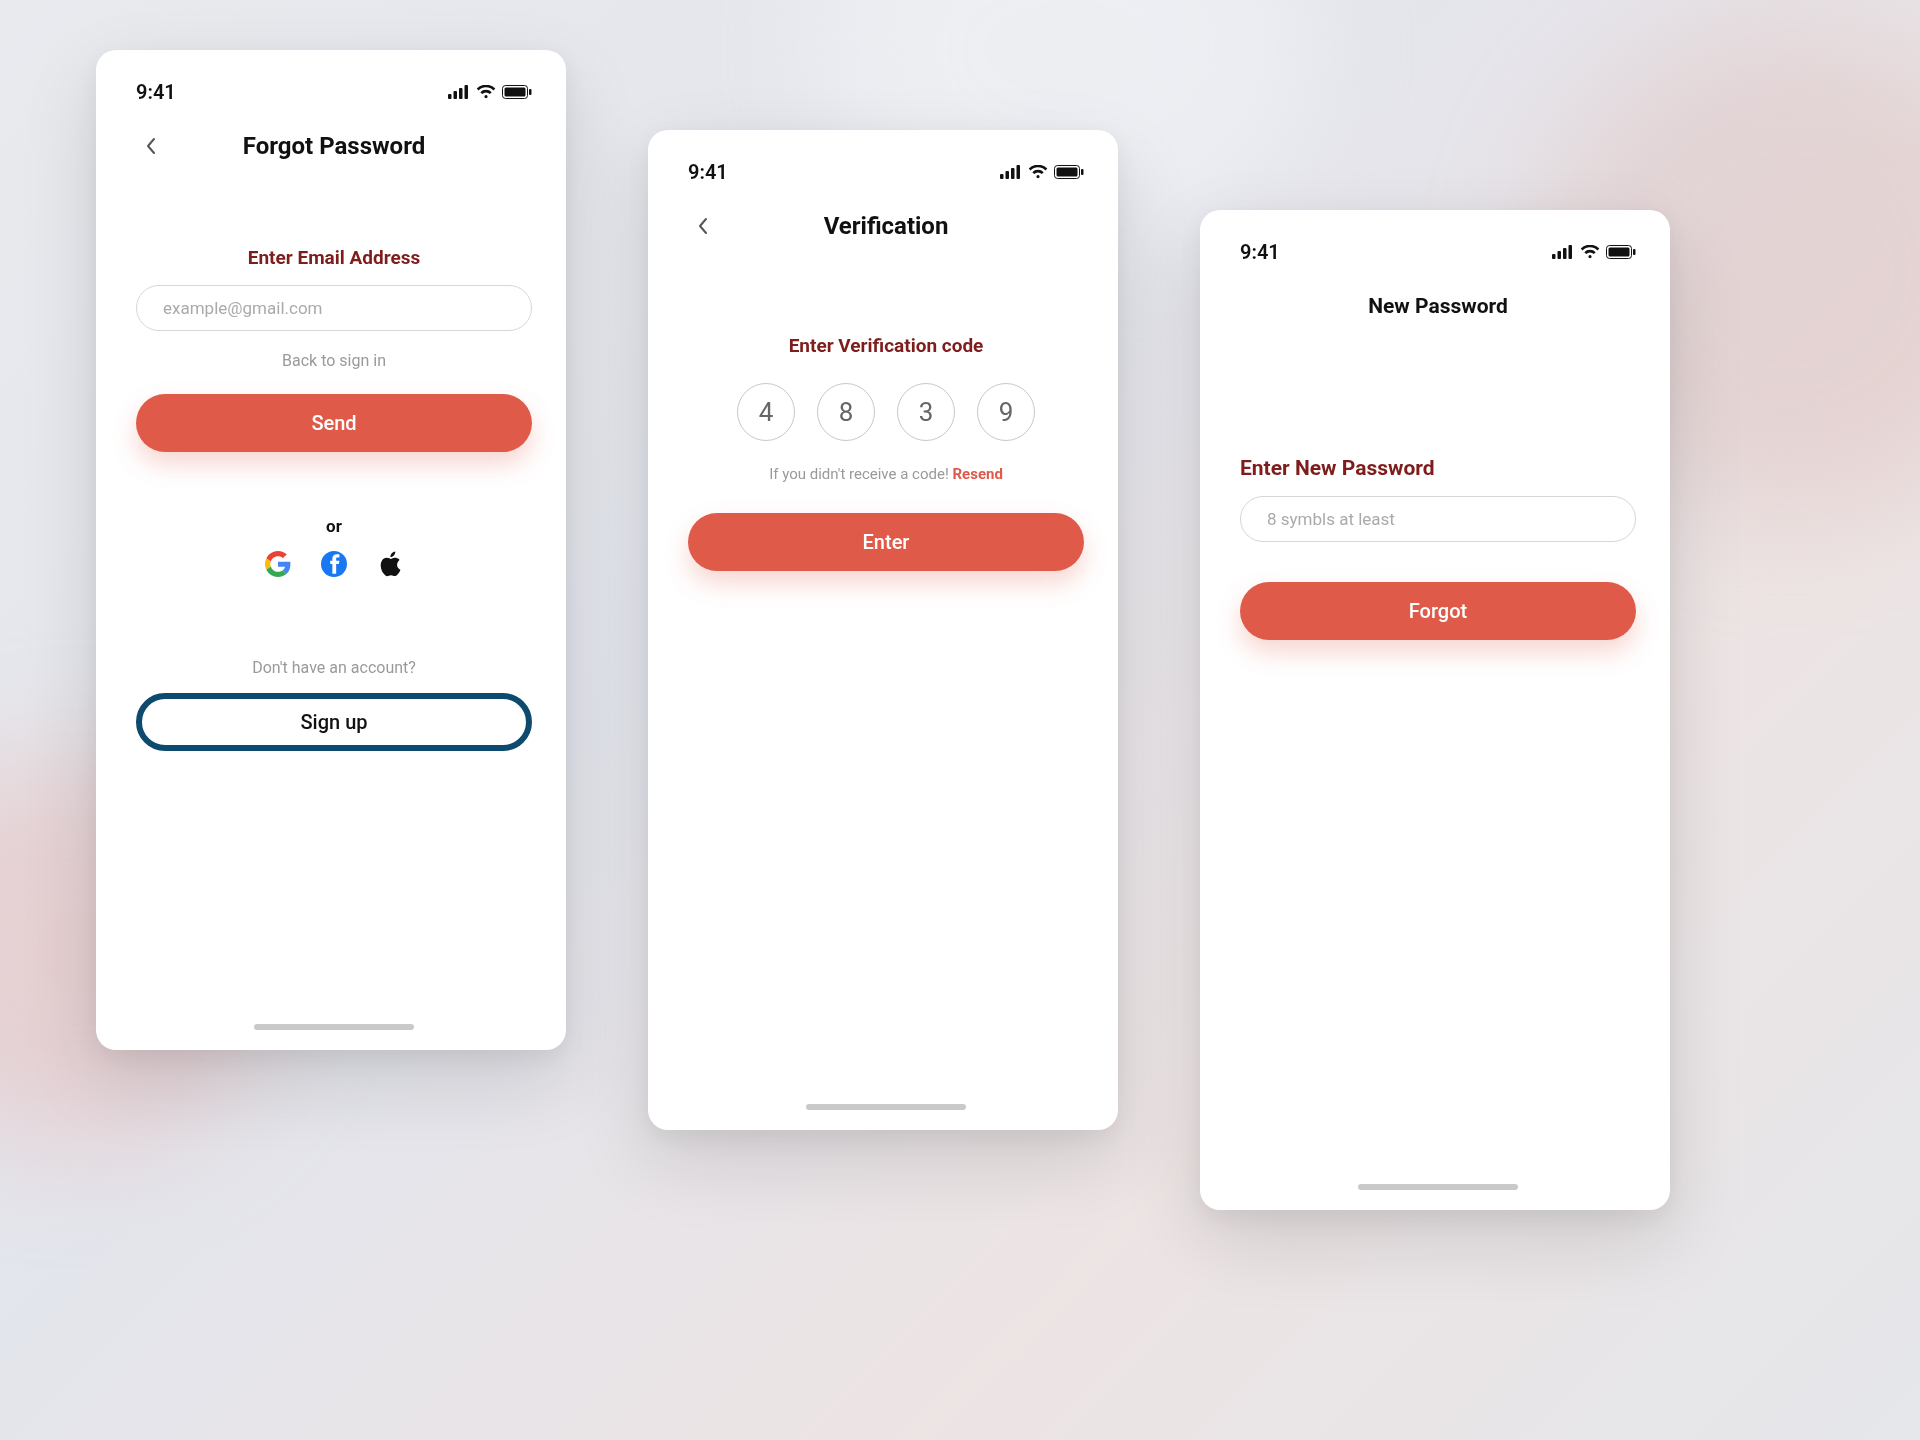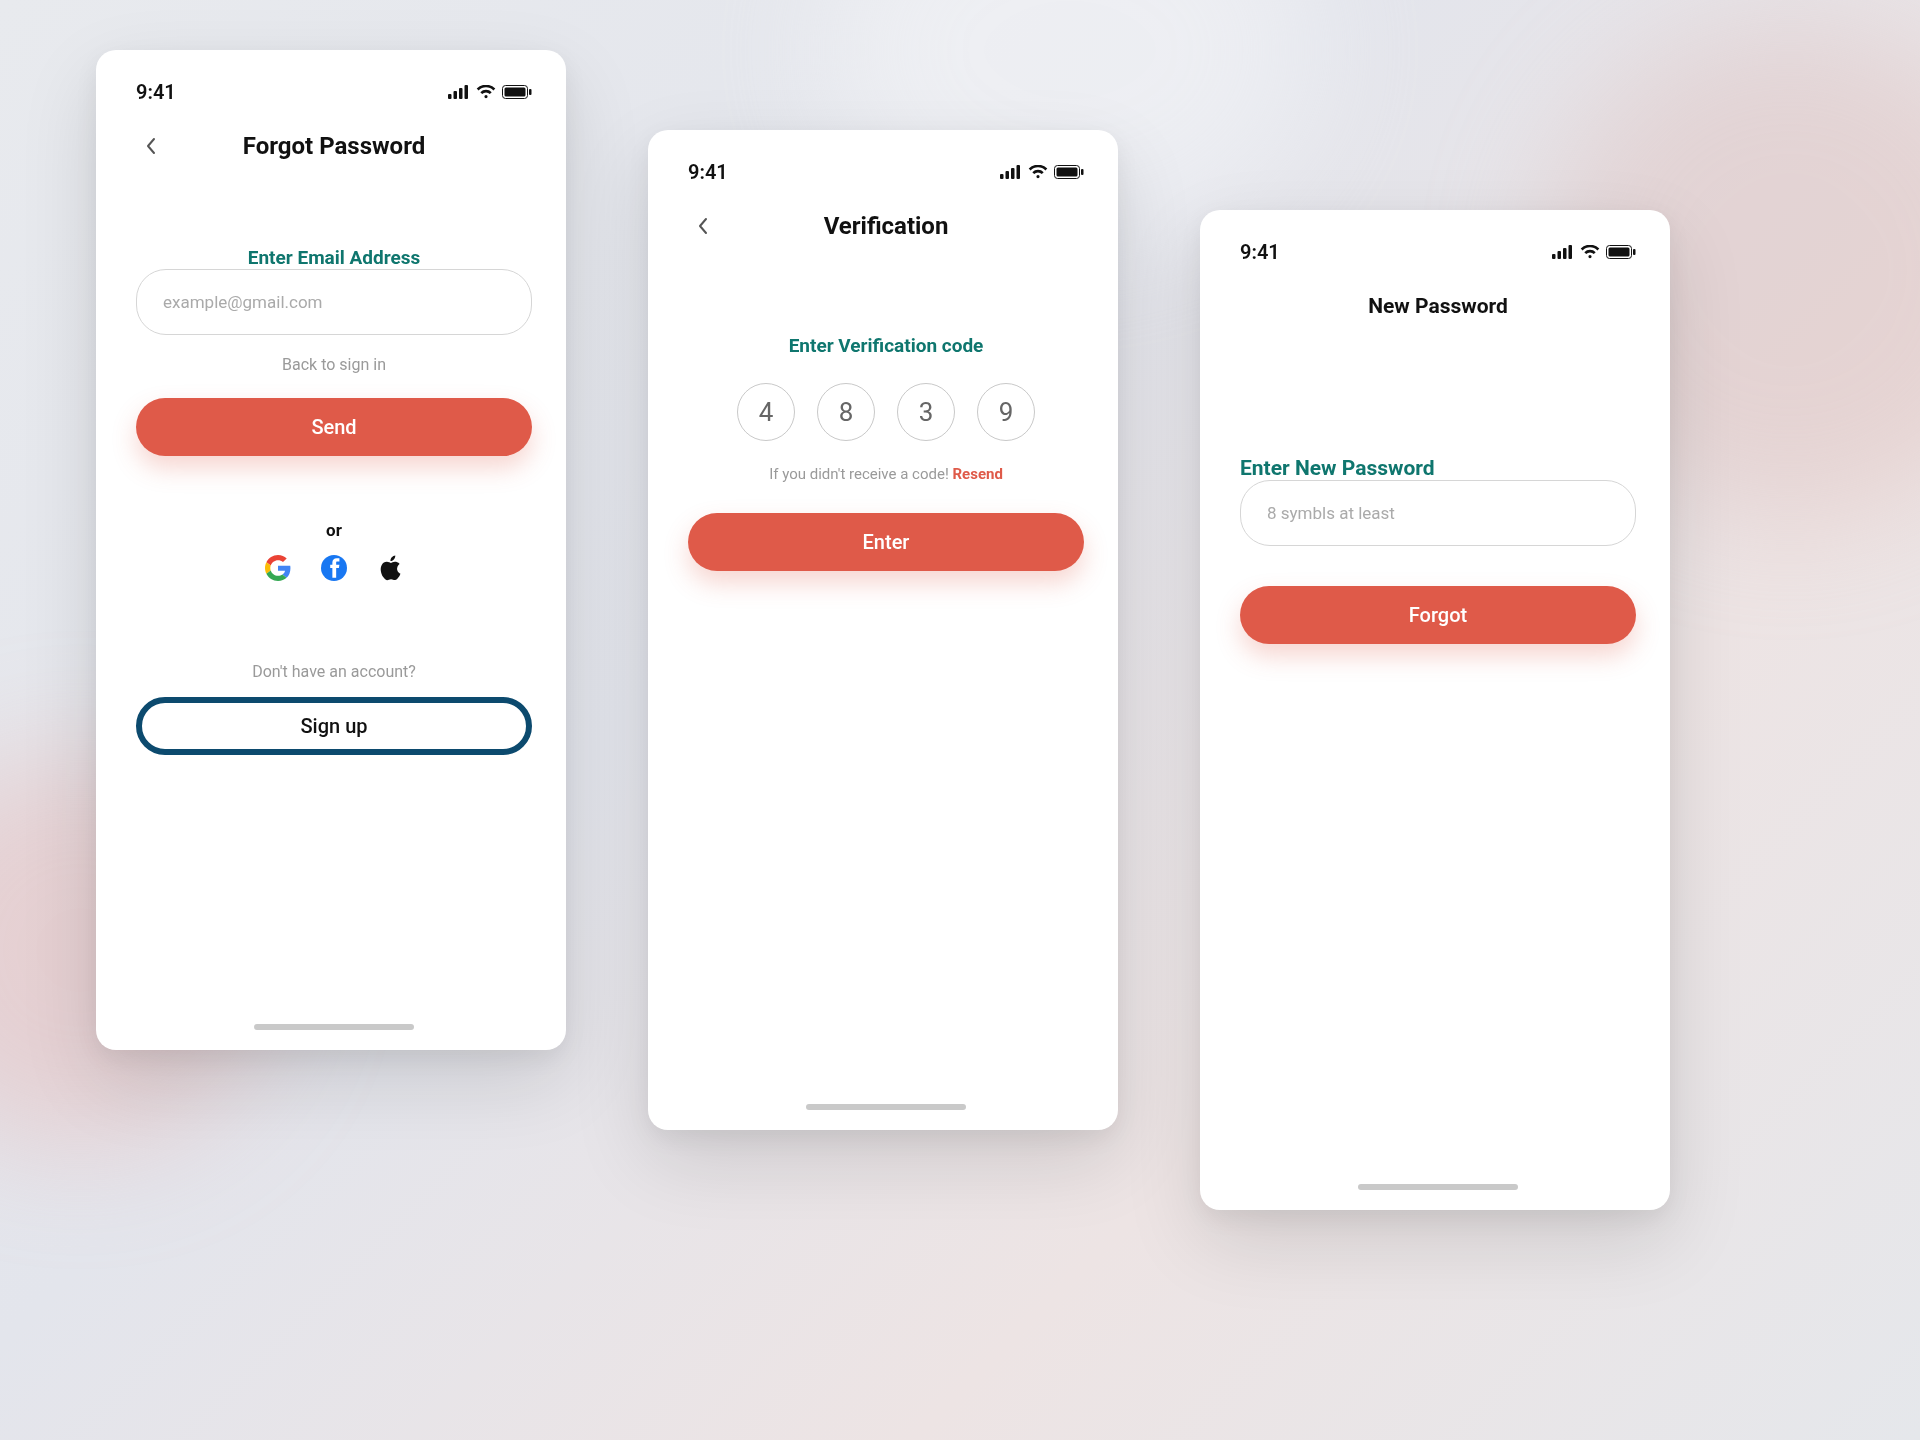--- a/index.html
+++ b/index.html
@@ -35,25 +35,26 @@
   .status-icons svg { display:block; }
 
   .home-indicator { margin-top:auto; align-self:center; width:160px; height:6px; background:#c9c9c9; border-radius:4px; }
 
   .header-row { display:flex; align-items:center; height:40px; margin-bottom:10px; }
   .back-btn { width:30px; height:30px; display:flex; align-items:center; justify-content:center; cursor:pointer; font-size:22px; color:#444; }
   .header-title { flex:1; text-align:center; font-size:24px; font-weight:700; color:#111; }
   .header-spacer { width:30px; }
 
   
-  .section-label { font-size:19px; font-weight:700; color:#0f766e; text-align:center; margin-top:46px; }
+  .section-label { font-size:19px; font-weight:700; color:#7f1d1d; text-align:center; margin-top:46px; }
   .section-label.left { text-align:left; margin-top:0; font-size:21px; }
   .pill-input {
-    width:100%; height:66px; border:1px solid #d6d6d6; border-radius:30px;
+    width:100%; height:46px; border:1px solid #d6d6d6; border-radius:30px;
     padding:0 26px; font-size:17px; color:#999; background:#fff; outline:none;
+    margin-top:16px;
   }
   .pill-input::placeholder { color:#aaa; }
   .pill-btn {
     width:100%; height:58px; border:none; border-radius:32px;
     background:#df5a49; color:#fff; font-size:20px; font-weight:500; cursor:pointer;
     box-shadow: 0 12px 24px rgba(223,90,73,0.25);
   }
   .pill-btn.outline { background:#fff; color:#111; border:6px solid #0c4a6e; box-shadow:none; font-weight:500; }
   .muted { color:#9a9a9a; font-size:16px; text-align:center; }
   .resend { color:#df5a49; font-weight:700; cursor:pointer; }

